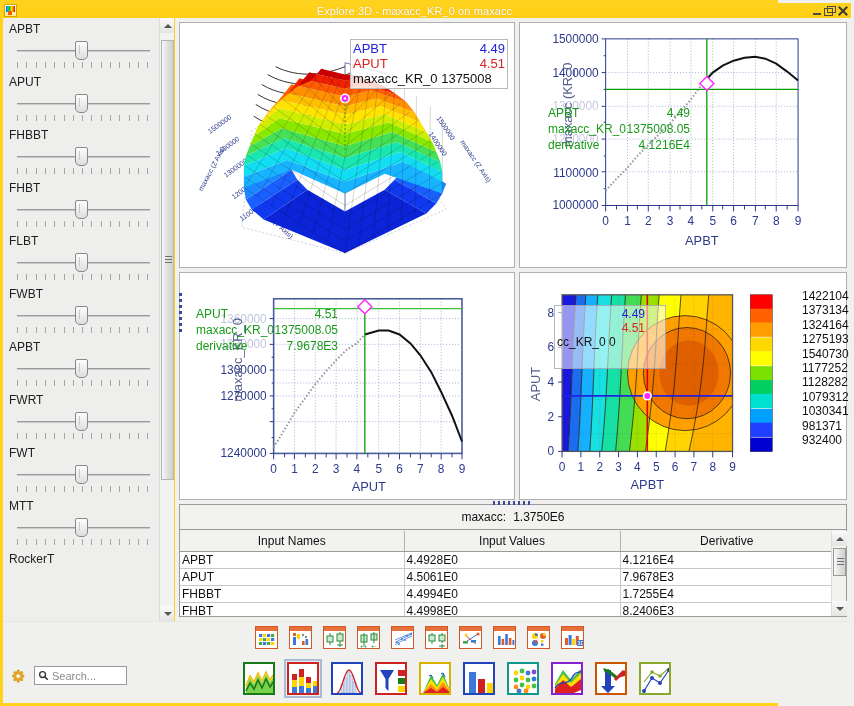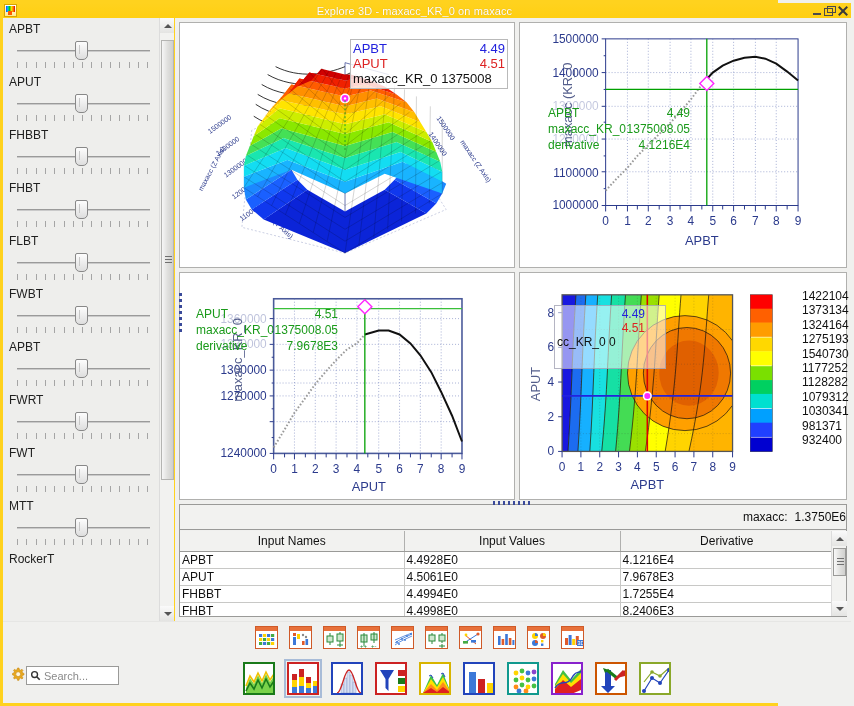--- a/index.html
+++ b/index.html
@@ -156,21 +156,21 @@
   .databox {
     position:absolute; left:4px; top:486px; width:668px; height:113px;
     background:#f0f0ee; border:1px solid #9a9a98;
   }
   .grip-dots {
     position:absolute; left:50%; top:-4px; margin-left:-20px; width:40px; height:4px;
     background-image:repeating-linear-gradient(90deg,#3a4a9a 0 2px, transparent 2px 5px);
   }
   .db-header {
     height:25px; background:#f2f2f0; border-bottom:1px solid #9a9a98;
-    display:flex; align-items:center; justify-content:flex-end;
+    display:flex; align-items:center; justify-content:center;
     font-size:12px; color:#111;
   }
   .db-header .sp { display:inline-block; width:7px; }
   table.dt { width:100%; border-collapse:collapse; table-layout:fixed; }
   table.dt th {
     font-size:12px; font-weight:normal; color:#111; height:20px;
     background:#f2f2f0; border-right:1px solid #b0b0ae; border-bottom:1px solid #9a9a98;
   }
   table.dt td {
     font-size:12px; color:#111; height:16px; background:#fff;
@@ -202,21 +202,21 @@
     width:23px; height:23px; background:#fff; border:1px solid #cf5a28;
     position:relative; overflow:hidden;
   }
   .ic-small .bar { position:absolute; left:0; top:0; right:0; height:4px; background:#e8713a; }
   .row-big { position:absolute; left:240px; top:40px; display:flex; gap:12px; }
   .ic-big {
     width:32px; height:33px; background:#fff; border:2px solid #888;
     position:relative; overflow:hidden;
   }
   .ic-big.sel { outline:2px solid #a8bcd8; outline-offset:1px; }
-  .search-area { position:absolute; left:6px; top:44px; display:flex; align-items:flex-start; gap:0; }
+  .search-area { position:absolute; left:6px; top:44px; display:flex; align-items:flex-end; gap:8px; }
   .gear {
     width:17px; height:17px; position:relative;
   }
   .searchbox {
     width:93px; height:19px; background:#fff; border:1px solid #9a9a98;
     display:flex; align-items:center; gap:3px; padding-left:3px;
   }
   .searchbox .ph { font-size:11px; color:#8a8a8a; }
   svg { display:block; }
 </style>

